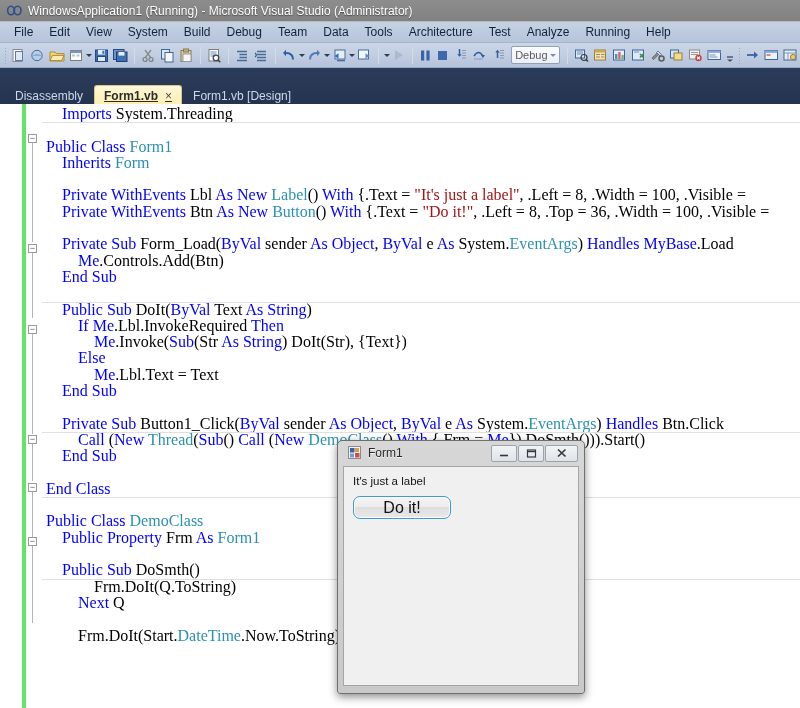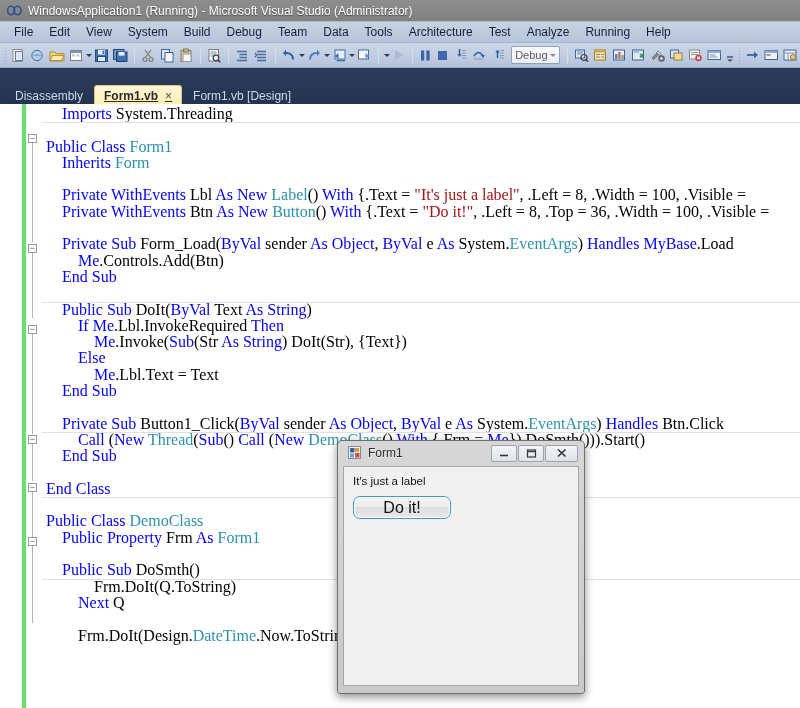--- a/index.html
+++ b/index.html
@@ -559,21 +559,21 @@
       <div class="line">&nbsp;</div>
       <div class="line"><span class="kw">End Class</span></div>
       <div class="line">&nbsp;</div>
       <div class="line"><span class="kw">Public Class </span><span class="typ">DemoClass</span></div>
       <div class="line"><span class="pln">    </span><span class="kw">Public Property </span><span class="pln">Frm </span><span class="kw">As </span><span class="typ">Form1</span></div>
       <div class="line">&nbsp;</div>
       <div class="line"><span class="pln">    </span><span class="kw">Public Sub </span><span class="pln">DoSmth()</span></div>
       <div class="line"><span class="pln">            </span><span class="pln">Frm.DoIt(Q.ToString)</span></div>
       <div class="line"><span class="pln">        </span><span class="kw">Next </span><span class="pln">Q</span></div>
       <div class="line">&nbsp;</div>
-      <div class="line"><span class="pln">        </span><span class="pln">Frm.DoIt(Design.</span><span class="typ">DateTime</span><span class="pln">.Now.ToString)</span></div>
+      <div class="line"><span class="pln">        </span><span class="pln">Frm.DoIt(Start.</span><span class="typ">DateTime</span><span class="pln">.Now.ToString)</span></div>
       <div class="sep-line" style="top: 18.3px;"></div>
       <div class="sep-line" style="top: 197.6px;"></div>
       <div class="sep-line" style="top: 328px;"></div>
       <div class="sep-line" style="top: 393.2px;"></div>
       <div class="sep-line" style="top: 474.7px;"></div>
     </div>
 </div>
 
 <div id="form1">
   <div id="form1-titlebar">

